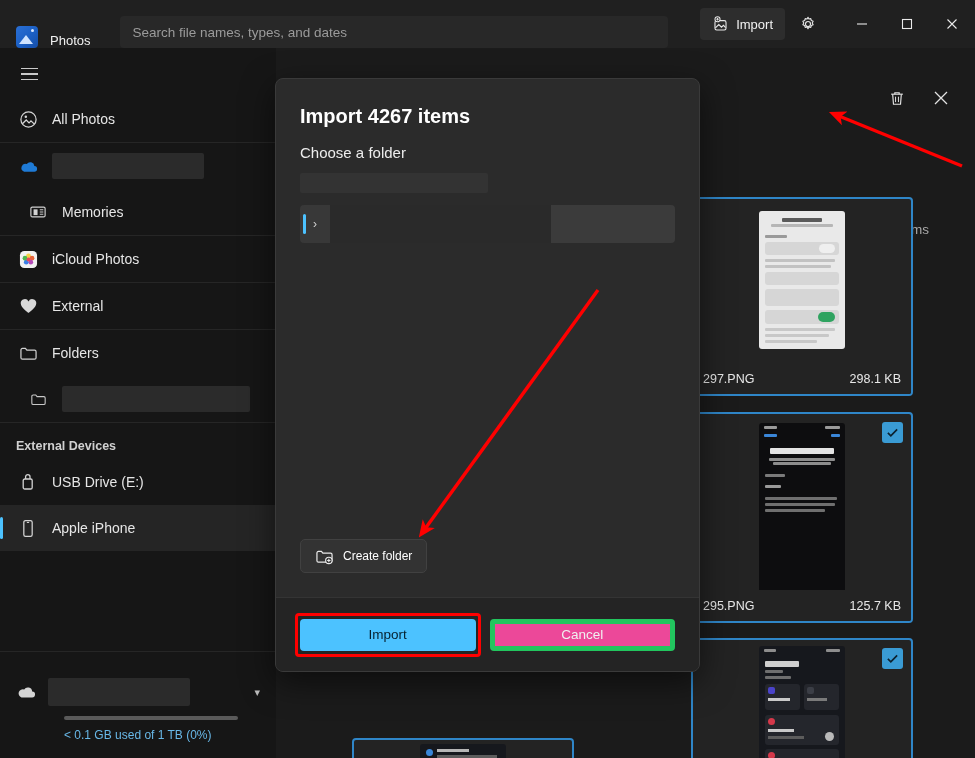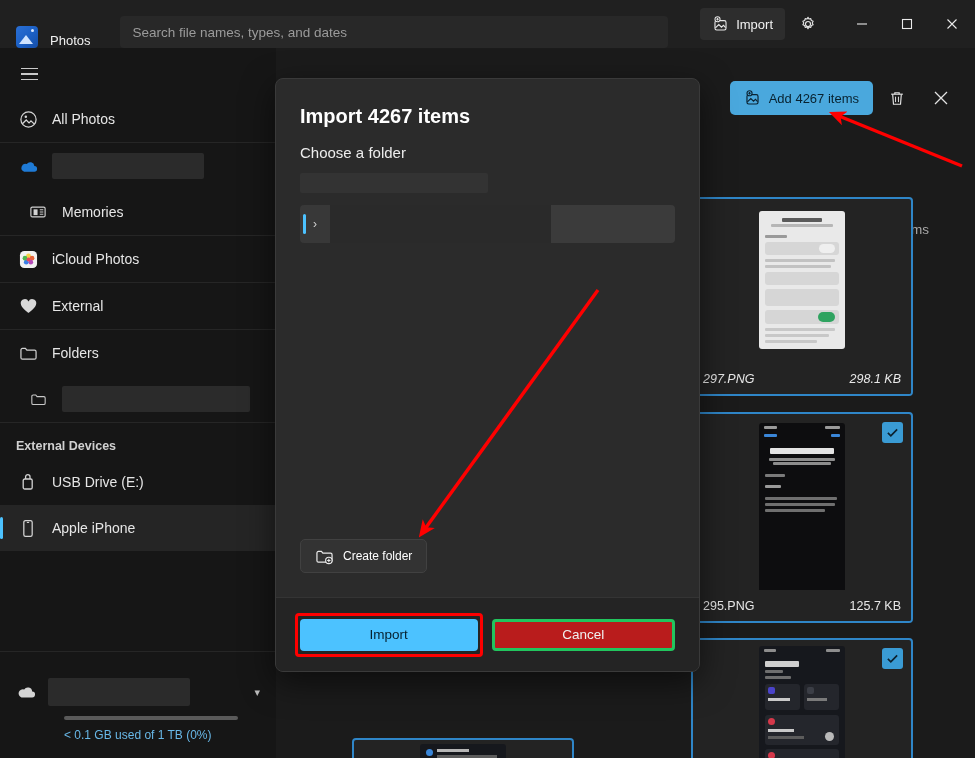--- a/index.html
+++ b/index.html
@@ -160,21 +160,21 @@
     height: 74px; background:#242424; border-top:1px solid #343434;
     display:flex; align-items:center; gap:14px; padding: 0 24px;
   }
   .btn-primary-wrap { position:relative; flex:1; }
   .btn-primary {
     height:32px; background:#4cc2ff; border-radius:4px; display:flex; align-items:center; justify-content:center;
     color:#06202e; font-size:13.5px; width:100%;
   }
   .red-outline { position:absolute; left:-5px; top:-6px; right:-5px; bottom:-6px; border:3px solid #ff0000; border-radius:4px; }
   .btn-secondary {
-    flex:1; height:32px; background:#b91c1c; border:3px solid #22c55e; border-radius:4px;
+    flex:1; height:32px; background:#ec4899; border:5px solid #22c55e; border-radius:4px;
     display:flex; align-items:center; justify-content:center; color:#f0f0f0; font-size:13.5px;
   }
 
   .arrows { position:absolute; inset:0; pointer-events:none; }
 </style>
 </head>
 <body>
 
 <div id="app">
 
@@ -342,29 +342,20 @@
         <span class="chev">▾</span>
       </div>
       <div class="storage-bar"></div>
       <div class="storage-text">&lt; 0.1 GB used of 1 TB (0%)</div>
     </div>
   </div>
 
   <div class="content">
 
     <div class="content-toolbar">
-      <div class="add-items-btn">
-        <svg width="17" height="17" viewBox="0 0 20 20">
-          <rect x="3.5" y="5.5" width="13" height="11" rx="2" fill="none" stroke="#0b2332" stroke-width="1.4"></rect>
-          <path d="M4 14l4-4 3.2 3.2L13.5 11l2.5 2.6" fill="none" stroke="#0b2332" stroke-width="1.3"></path>
-          <circle cx="6.5" cy="3.8" r="3" fill="#4aa8dd" stroke="#0b2332" stroke-width="1.3"></circle>
-          <path d="M6.5 2.3v3M5 3.8h3" stroke="#0b2332" stroke-width="1.2"></path>
-        </svg>
-        <span>Add 4267 items</span>
-      </div>
       <div class="icon-btn">
         <svg width="18" height="19" viewBox="0 0 20 20">
           <path d="M3.5 5.2h13" stroke="#e2e2e2" stroke-width="1.3"></path>
           <path d="M7.6 5.2V3.6h4.8v1.6" fill="none" stroke="#e2e2e2" stroke-width="1.3"></path>
           <path d="M5.2 5.2l.9 11.2h7.8l.9-11.2" fill="none" stroke="#e2e2e2" stroke-width="1.3"></path>
           <path d="M8.4 8v6M11.6 8v6" stroke="#e2e2e2" stroke-width="1.1"></path>
         </svg>
       </div>
       <div class="icon-btn">
         <svg width="16" height="16" viewBox="0 0 16 16">
@@ -373,21 +364,21 @@
       </div>
     </div>
 
     <div class="toggle-row">
       <span class="toggle">
           <i></i>
         </span>
       <span>Show only selected items</span>
     </div>
 
-    <div class="thumb" style="left:415px; top:149px; width:222px; height:199px;font-style:italic;">
+    <div class="thumb" style="left:415px; top:149px; width:222px; height:199px;">
       <div class="pic">
         <div class="phone light" style="height:138px; margin-top:12px;">
           <div class="ln" style="background:#5a5a5a;width:40px;margin:7px auto 2px;height:4px"></div>
           <div class="ln" style="background:#b6b6b6;width:62px;margin:0 auto 8px"></div>
           <div class="ln" style="background:#9a9a9a;width:22px;margin-left:6px"></div>
           <div class="card" style="background:#d6d6d6;height:13px;position:relative">
             <div style="position:absolute;right:4px;top:2px;width:16px;height:9px;border-radius:5px;background:#efefef"></div>
           </div>
           <div class="ln" style="background:#c2c2c2;width:70px;margin-left:6px"></div>
           <div class="ln" style="background:#c2c2c2;width:66px;margin-left:6px"></div>

